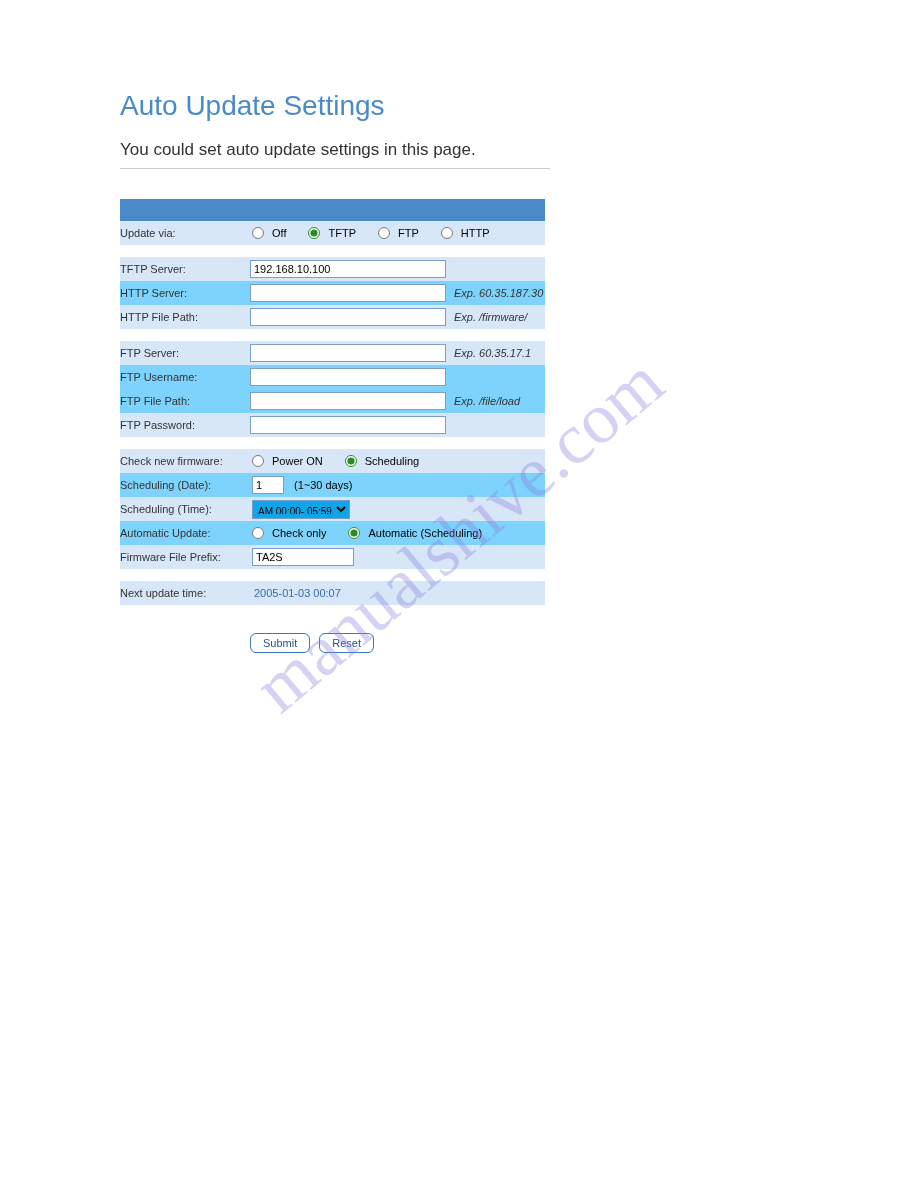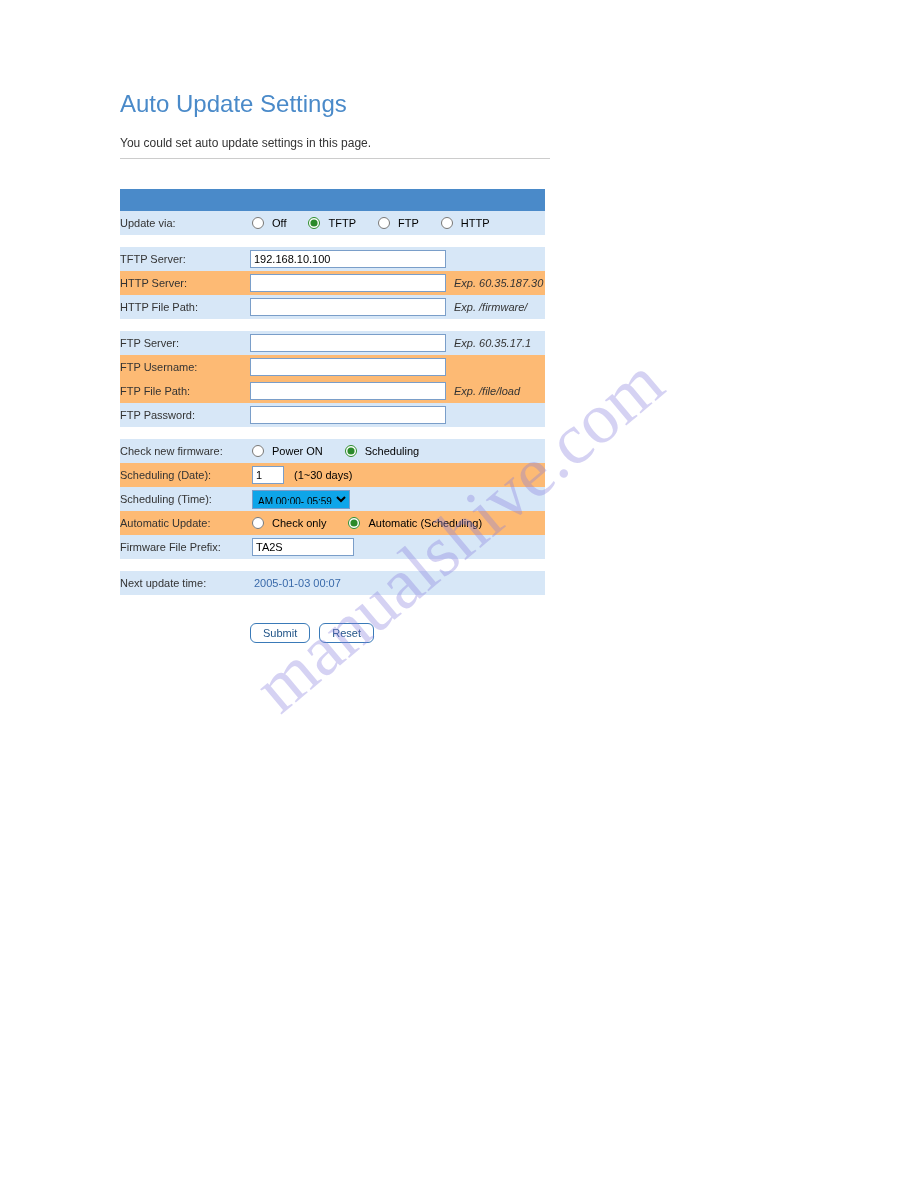--- a/index.html
+++ b/index.html
@@ -18,27 +18,27 @@
       transform: translate(-50%, -50%) rotate(-40deg);
       font-size: 72px;
       color: rgba(135, 125, 220, 0.35);
       font-family: Georgia, serif;
       white-space: nowrap;
       pointer-events: none;
       z-index: 100;
     }
     .title {
       color: #4a8ac9;
-      font-size: 24px;
+      font-size: 28px;
       font-weight: normal;
       margin-bottom: 18px;
       font-family: "Trebuchet MS", Arial, sans-serif;
     }
     .subtitle {
-      font-size: 12px;
+      font-size: 17px;
       color: #333;
       margin-bottom: 8px;
     }
     .hr-line {
       border: none;
       border-top: 1px solid #ccc;
       width: 430px;
       margin-bottom: 30px;
     }
     .config-area {
@@ -49,21 +49,21 @@
       background: #4a8ac9;
       height: 22px;
     }
     .row {
       display: flex;
       align-items: center;
       background: #d7e7f7;
       height: 24px;
     }
     .row.alt {
-      background: #fdba74;
+      background: #7dd3fc;
     }
     .label-cell {
       width: 130px;
       color: #333;
     }
     .input-cell {
       flex: 0 0 175px;
       display: flex;
       align-items: center;
     }

